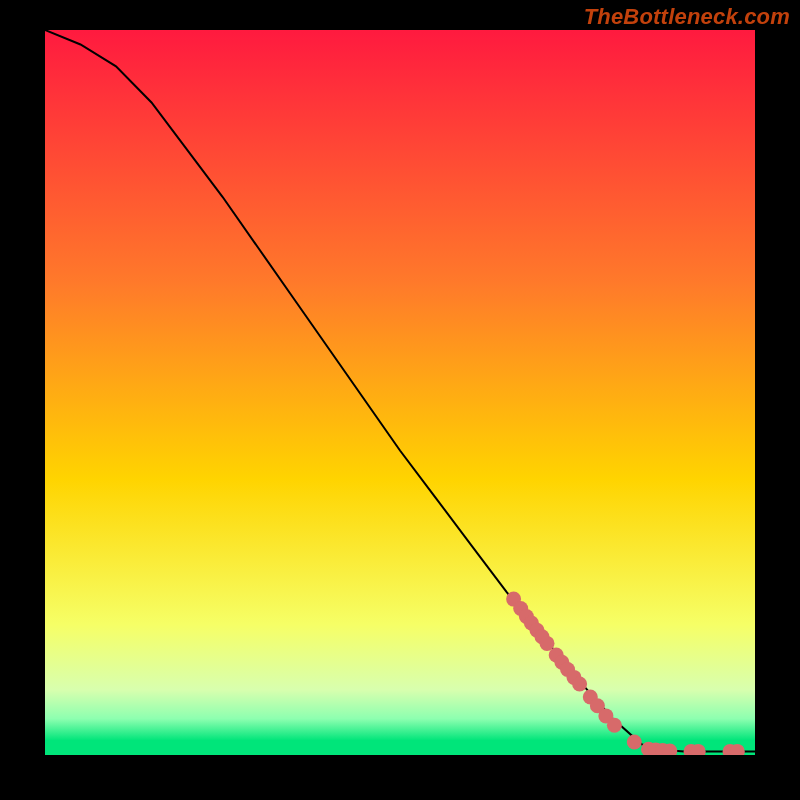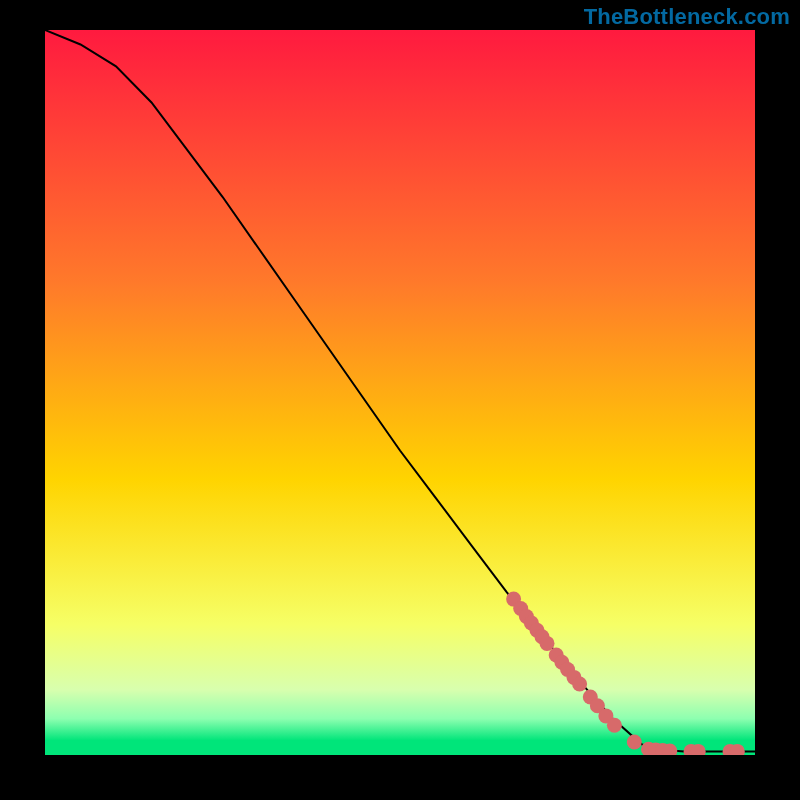--- a/index.html
+++ b/index.html
@@ -13,25 +13,26 @@
   }
   .chart-wrap {
     position: relative;
     width: 800px;
     height: 800px;
   }
   .watermark {
     position: absolute;
     top: 4px;
     right: 10px;
-    color: #0369a1;
+    color: #c2410c;
     font-size: 22px;
     font-weight: 600;
     letter-spacing: 0.2px;
     z-index: 30;
+    font-style: italic;
   }
   .plot-box {
     position: absolute;
     left: 45px;
     top: 30px;
     width: 710px;
     height: 725px;
     overflow: hidden;
   }
   

